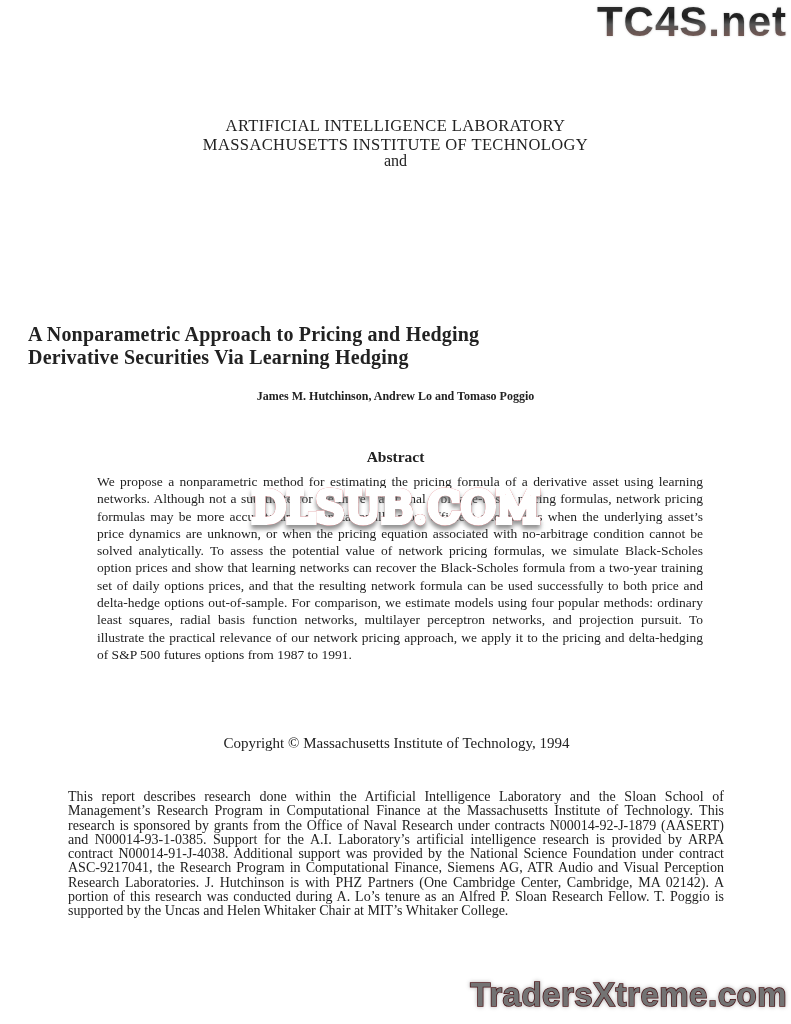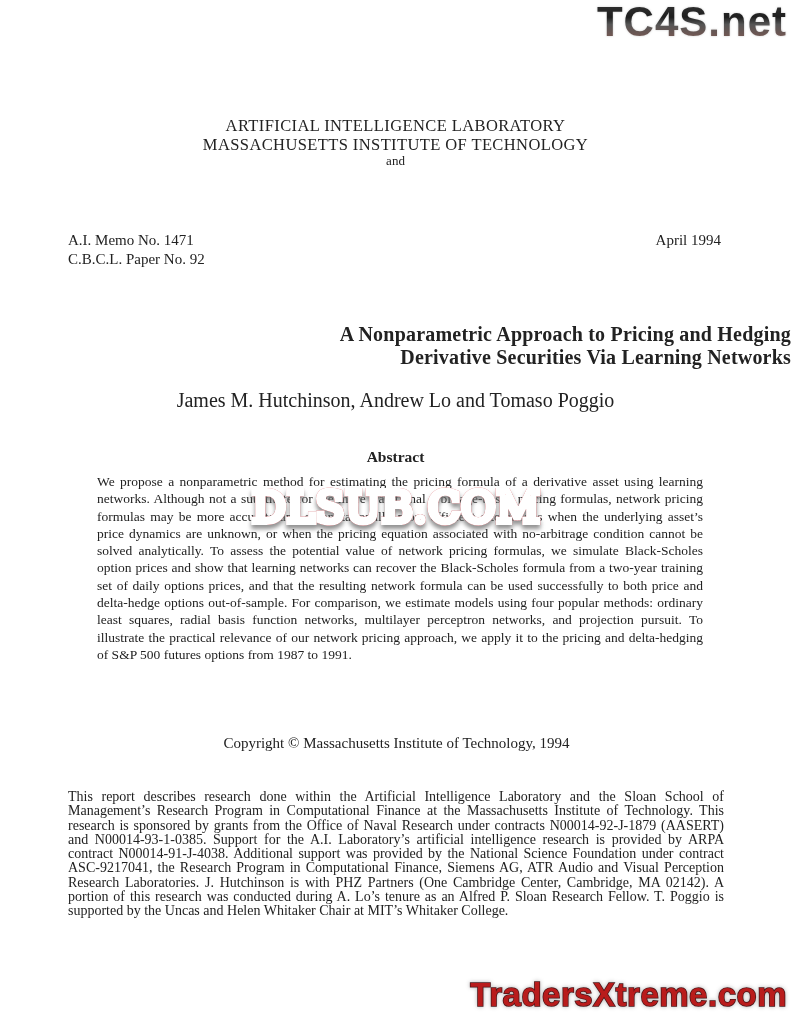--- a/index.html
+++ b/index.html
@@ -35,55 +35,56 @@
   .header-block {
     position: absolute;
     top: 116px;
     left: 0;
     width: 100%;
     text-align: center;
     font-size: 16.5px;
     line-height: 19px;
     letter-spacing: 0.4px;
   }
-  .header-block .and-line { font-size: 13px; line-height: 14px; letter-spacing: 0; }
+  .header-block .and-line { font-size: 16px; line-height: 14px; letter-spacing: 0; }
 
   
   .memo-block {
     position: absolute;
     top: 231px;
     left: 68px;
     right: 70px;
     display: flex;
     justify-content: space-between;
     align-items: flex-start;
     font-size: 15px;
     line-height: 19px;
   }
 
   
   .title-block {
     position: absolute;
     top: 323px;
     left: 0;
     width: 100%;
-    text-align: right;
+    text-align: left;
     font-weight: bold;
     font-size: 20px;
     line-height: 23px;
     letter-spacing: 0.2px;
+    padding-left: 28px;
   }
   .authors {
     position: absolute;
     top: 389px;
     left: 0;
     width: 100%;
     text-align: center;
-    font-weight: normal;
-    font-size: 20px;
+    font-weight: bold;
+    font-size: 12px;
   }
 
   
   .abstract-heading {
     position: absolute;
     top: 448px;
     left: 0;
     width: 100%;
     text-align: center;
     font-weight: bold;
@@ -141,50 +142,43 @@
 
   
   .traders {
     position: absolute;
     top: 976px;
     right: 4px;
     font-family: "Liberation Sans", sans-serif;
     font-weight: bold;
     font-size: 33px;
     letter-spacing: 0.5px;
-    color: #b91c1c;
+    color: #737373;
     -webkit-text-stroke: 1.5px #4a1518;
     paint-order: stroke fill;
     filter: drop-shadow(0 0 2px rgba(175,175,175,0.95));
   }
 </style>
 </head>
 <body>
 
 <div class="page">
 
   <div class="tc4s">TC4S.net</div>
 
   <div class="header-block">
     <div>ARTIFICIAL INTELLIGENCE LABORATORY</div>
     <div>MASSACHUSETTS INSTITUTE OF TECHNOLOGY</div>
     <div class="and-line">and</div>
   </div>
 
-  <div class="memo-block">
-    <div>
-      <div>A.I. Memo No. 1471</div>
-      <div>C.B.C.L. Paper No. 92</div>
-    </div>
-    <div>April 1994</div>
-  </div>
 
   <div class="title-block">
     <div>A Nonparametric Approach to Pricing and Hedging</div>
-    <div>Derivative Securities Via Learning Networks</div>
+    <div>Derivative Securities Via Learning Hedging</div>
   </div>
 
   <div class="authors">James M. Hutchinson, Andrew Lo and Tomaso Poggio</div>
 
   <div class="abstract-heading">Abstract</div>
   <div class="abstract-body">We propose a nonparametric method for estimating the pricing formula of a derivative asset using learning networks. Although not a substitute for the more traditional arbitrage-based pricing formulas, network pricing formulas may be more accurate and computationally more efficient alternatives when the underlying asset’s price dynamics are unknown, or when the pricing equation associated with no-arbitrage condition cannot be solved analytically. To assess the potential value of network pricing formulas, we simulate Black-Scholes option prices and show that learning networks can recover the Black-Scholes formula from a two-year training set of daily options prices, and that the resulting network formula can be used successfully to both price and delta-hedge options out-of-sample. For comparison, we estimate models using four popular methods: ordinary least squares, radial basis function networks, multilayer perceptron networks, and projection pursuit. To illustrate the practical relevance of our network pricing approach, we apply it to the pricing and delta-hedging of S&amp;P 500 futures options from 1987 to 1991.</div>
 
   <div class="dlsub">DLSUB.COM</div>
 
   <div class="copyright">Copyright © Massachusetts Institute of Technology, 1994</div>

